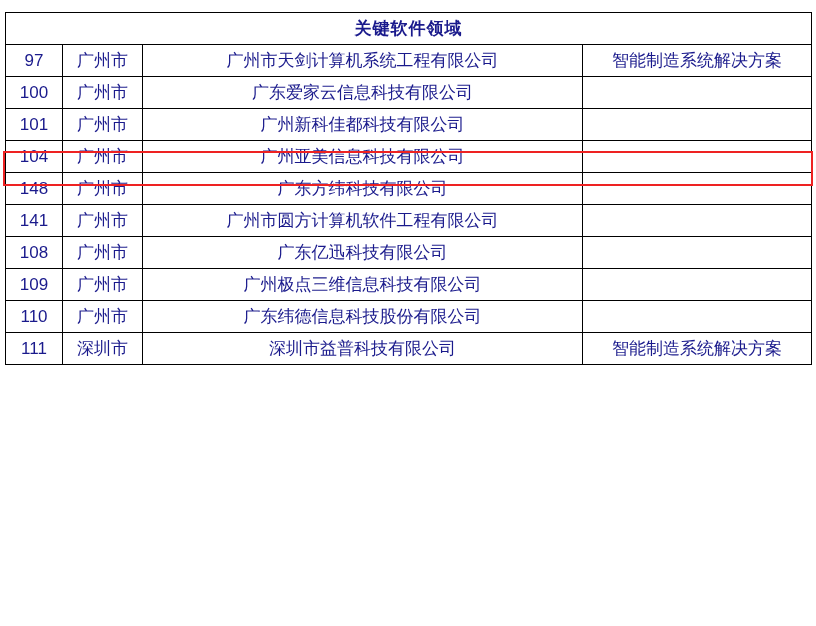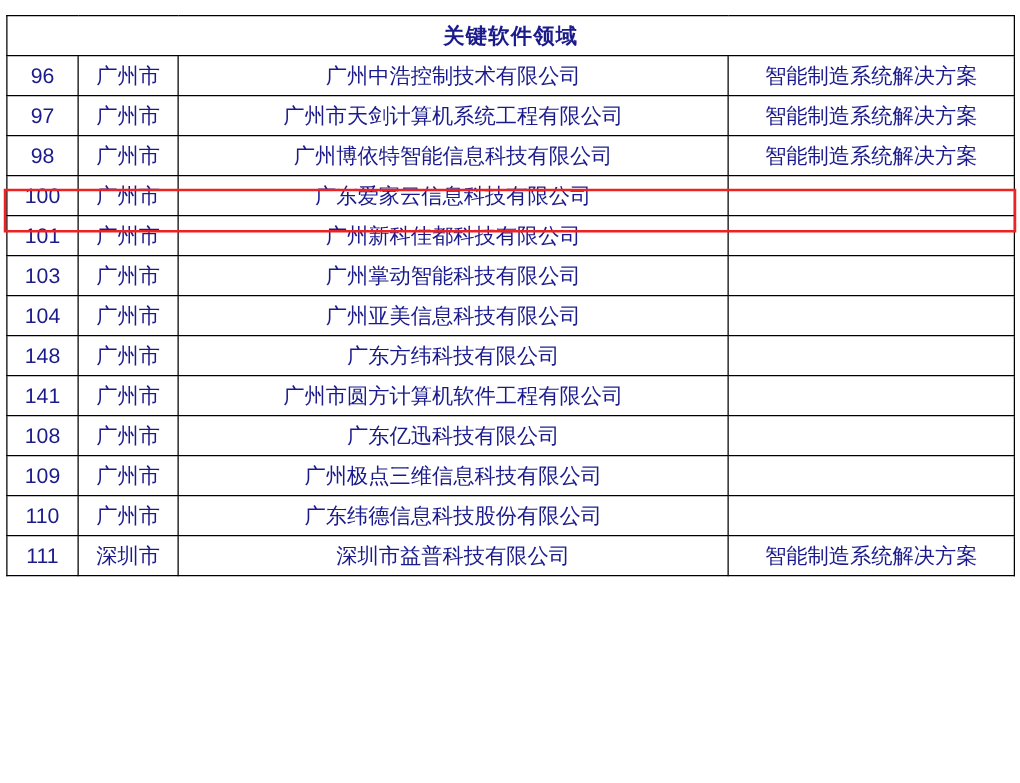--- a/index.html
+++ b/index.html
@@ -78,53 +78,35 @@
       <col class="c-idx">
       <col class="c-city">
       <col class="c-name">
       <col class="c-field">
     </colgroup>
     <tbody>
       <tr class="title-row">
         <td colspan="4">关键软件领域</td>
       </tr>
       <tr>
-        <td class="idx">96</td>
-        <td class="city">广州市</td>
-        <td class="name">广州中浩控制技术有限公司</td>
-        <td class="field">智能制造系统解决方案</td>
-      </tr>
-      <tr>
         <td class="idx">97</td>
         <td class="city">广州市</td>
         <td class="name">广州市天剑计算机系统工程有限公司</td>
-        <td class="field">智能制造系统解决方案</td>
-      </tr>
-      <tr>
-        <td class="idx">98</td>
-        <td class="city">广州市</td>
-        <td class="name">广州博依特智能信息科技有限公司</td>
         <td class="field">智能制造系统解决方案</td>
       </tr>
       <tr>
         <td class="idx">100</td>
         <td class="city">广州市</td>
         <td class="name">广东爱家云信息科技有限公司</td>
         <td class="field"></td>
       </tr>
       <tr>
         <td class="idx">101</td>
         <td class="city">广州市</td>
         <td class="name">广州新科佳都科技有限公司</td>
-        <td class="field"></td>
-      </tr>
-      <tr>
-        <td class="idx">103</td>
-        <td class="city">广州市</td>
-        <td class="name">广州掌动智能科技有限公司</td>
         <td class="field"></td>
       </tr>
       <tr>
         <td class="idx">104</td>
         <td class="city">广州市</td>
         <td class="name">广州亚美信息科技有限公司</td>
         <td class="field"></td>
       </tr>
       <tr>
         <td class="idx">148</td>

